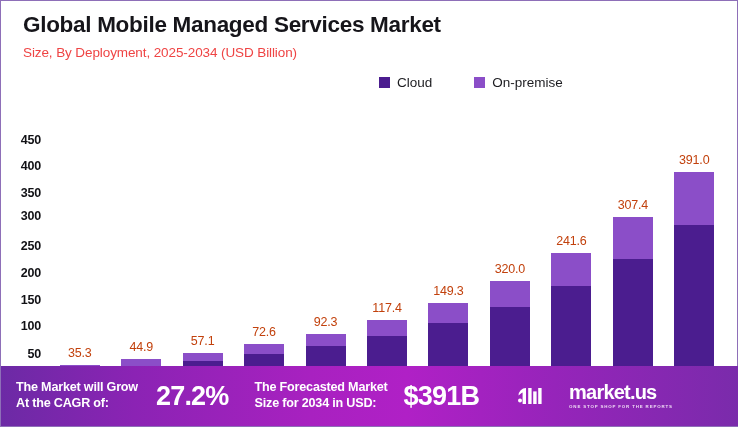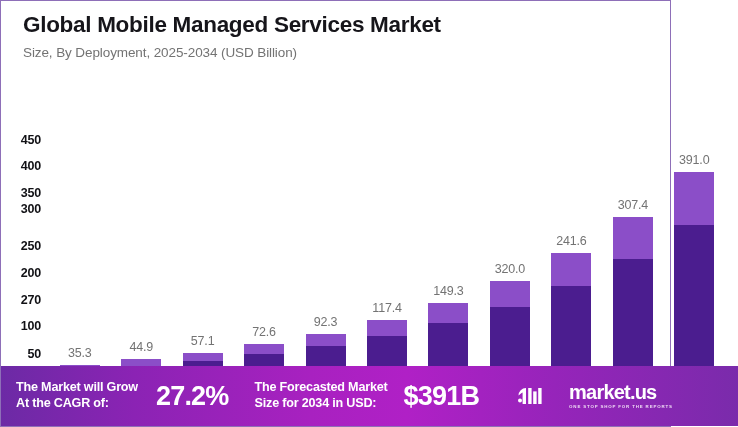--- a/index.html
+++ b/index.html
@@ -4,39 +4,39 @@
 <style>
   * { margin:0; padding:0; box-sizing:border-box; }
   html,body {
     width:738px; height:427px;
     font-family:"Liberation Sans", sans-serif;
     background:#ffffff;
     overflow:hidden;
   }
   .card {
     position:relative;
-    width:671px; height:427px;
+    width:738px; height:427px;
     background:#ffffff;
     border:1px solid #8e6fb8;
     display:flex;
     flex-direction:column;
   }
   
   .header { padding:12px 0 2px 22px; }
   .chart-title {
     font-size:22.5px;
     font-weight:bold;
     color:#16151a;
     letter-spacing:-0.3px;
     line-height:1.1;
   }
   .chart-subtitle {
     margin-top:7px;
     font-size:13.5px;
-    color:#737373;
+    color:#ef4444;
     letter-spacing:-0.1px;
   }
   
   .legend {
     position:absolute;
     left:378px; top:74px;
     display:flex;
     gap:42px;
     align-items:center;
   }
@@ -95,21 +95,21 @@
     flex-direction:column;
     justify-content:flex-end;
   }
   .seg-onprem { width:100%; }
   .seg-cloud  { width:100%; }
   .bar-value {
     position:absolute;
     left:50%;
     transform:translateX(-50%);
     font-size:12.5px;
-    color:#737373;
+    color:#c2410c;
     white-space:nowrap;
     letter-spacing:-0.2px;
   }
   .xlabels {
     position:absolute;
     left:48px; top:334px;
     width:676px;
     display:flex;
     justify-content:space-around;
   }
@@ -174,30 +174,40 @@
 </head>
 <body>
 
 <div class="card">
 
   <div class="header">
     <div class="chart-title">Global Mobile Managed Services Market</div>
     <div class="chart-subtitle">Size, By Deployment, 2025-2034 (USD Billion)</div>
   </div>
 
+  <div class="legend" id="legend">
+      <div class="legend-item">
+        <span class="legend-swatch" style="background: rgb(75, 29, 143);"></span>
+        <span class="legend-label">Cloud</span>
+      </div>
+      <div class="legend-item">
+        <span class="legend-swatch" style="background: rgb(139, 78, 200);"></span>
+        <span class="legend-label">On-premise</span>
+      </div>
+    </div>
 
   <div class="plot-wrap">
     <div class="ylabels" id="ylabels">
         <div class="ytick" style="top: 248px;">0</div>
         <div class="ytick" style="top: 222px;">50</div>
         <div class="ytick" style="top: 194.667px;">100</div>
-        <div class="ytick" style="top: 168px;">270</div>
+        <div class="ytick" style="top: 168px;">150</div>
         <div class="ytick" style="top: 141.333px; text-align: right;">200</div>
         <div class="ytick" style="top: 114.667px; margin-left: 24px;">250</div>
-        <div class="ytick" style="top: 77px;">300</div>
+        <div class="ytick" style="top: 84px;">300</div>
         <div class="ytick" style="top: 61.3333px;">350</div>
         <div class="ytick" style="top: 34.6667px;">400</div>
         <div class="ytick" style="top: 8px;">450</div>
       </div>
     <div class="baseline"></div>
     <div class="bars" id="bars">
         <div class="bar-group">
           <div class="bar-value" style="bottom: 24.1404px;">35.3</div>
           <div class="bar-stack" style="height: 19.1404px;">
             <div class="seg-onprem" style="height: 5.04267px; background: rgb(139, 78, 200);"></div>

